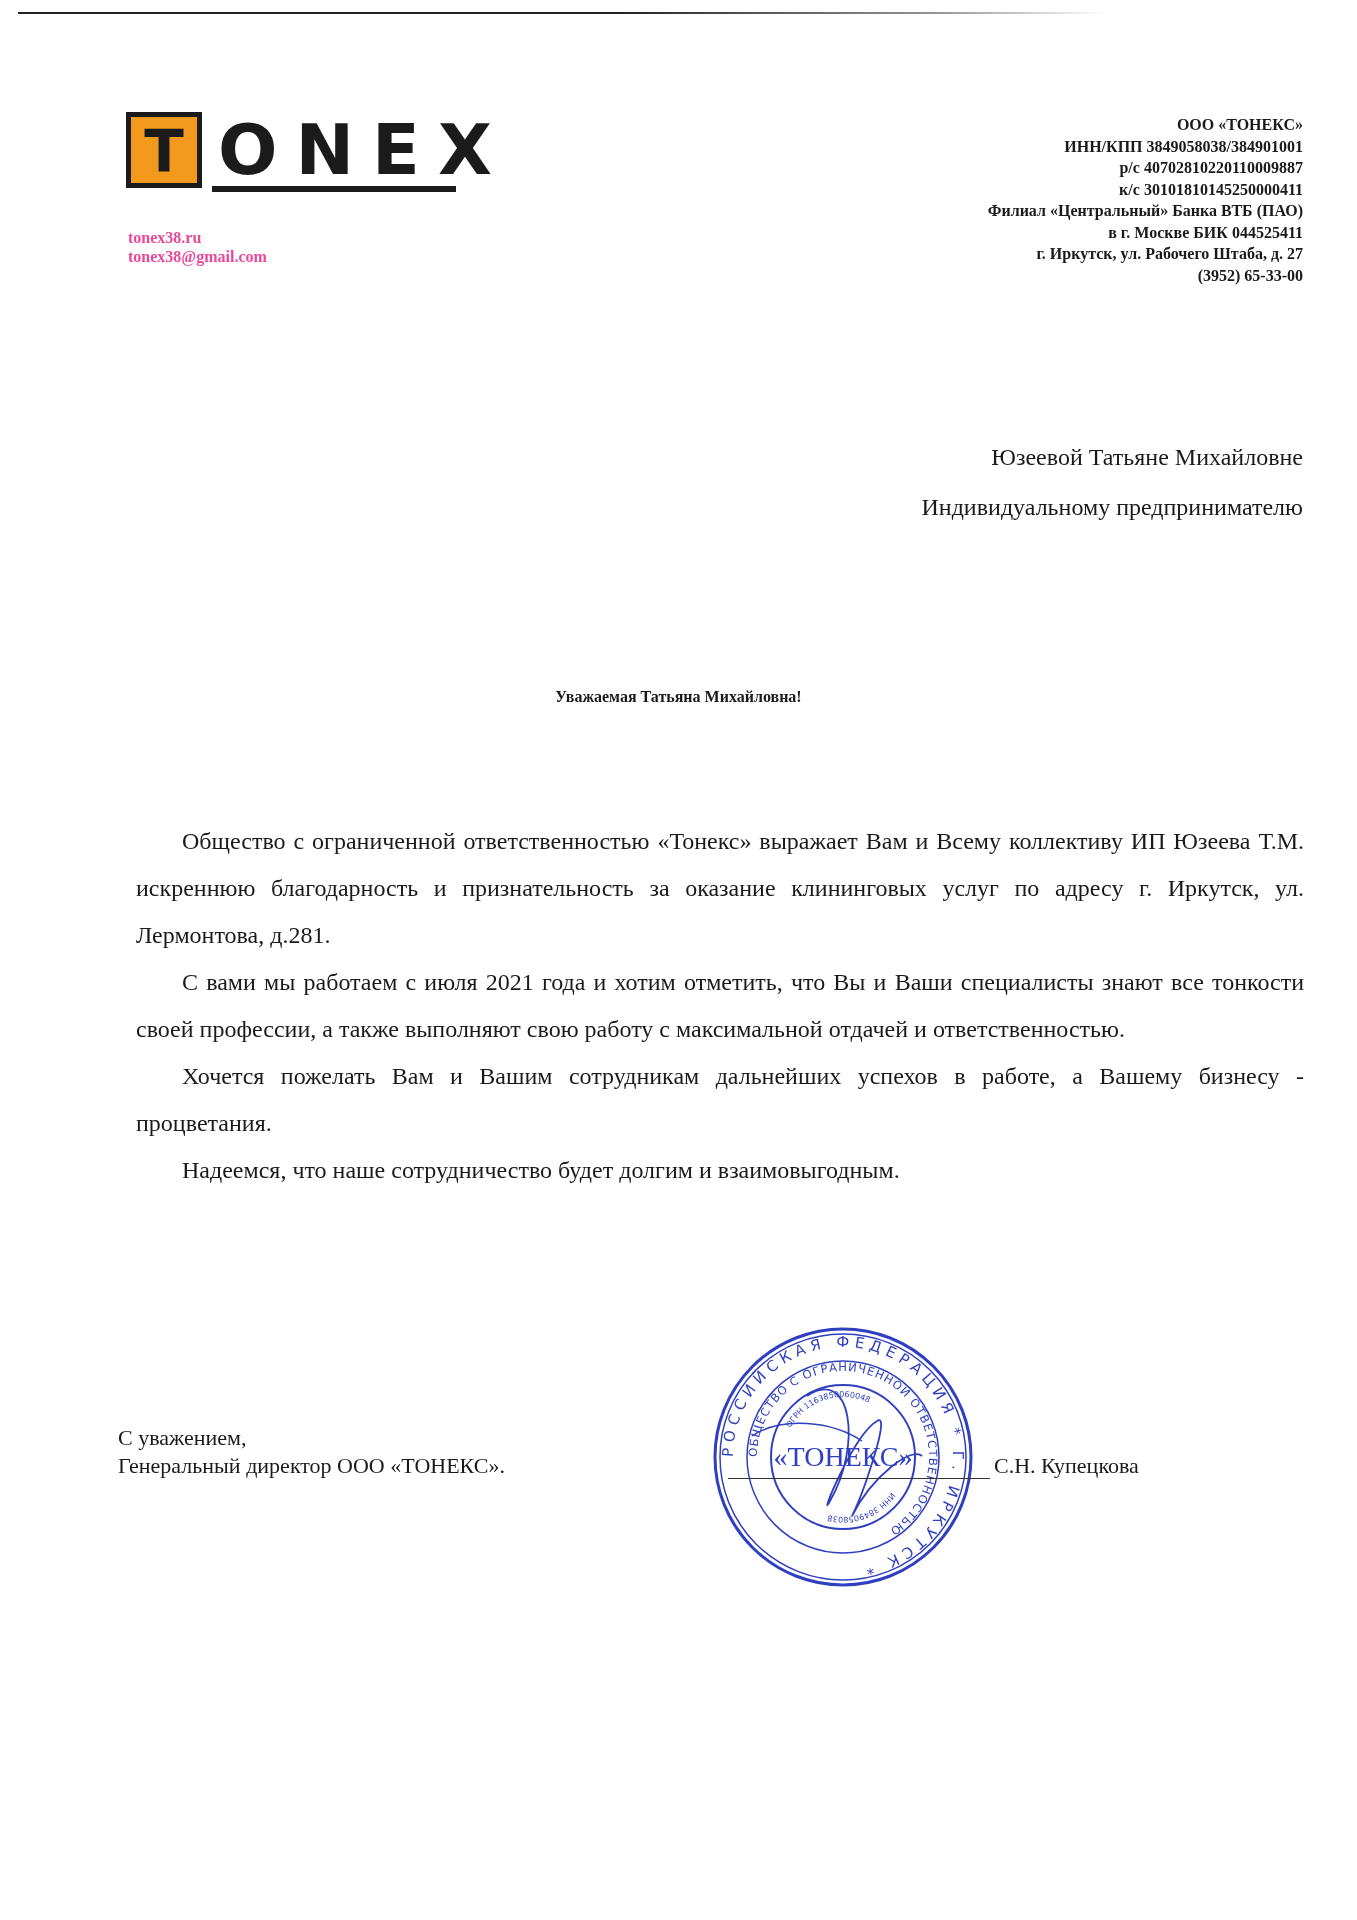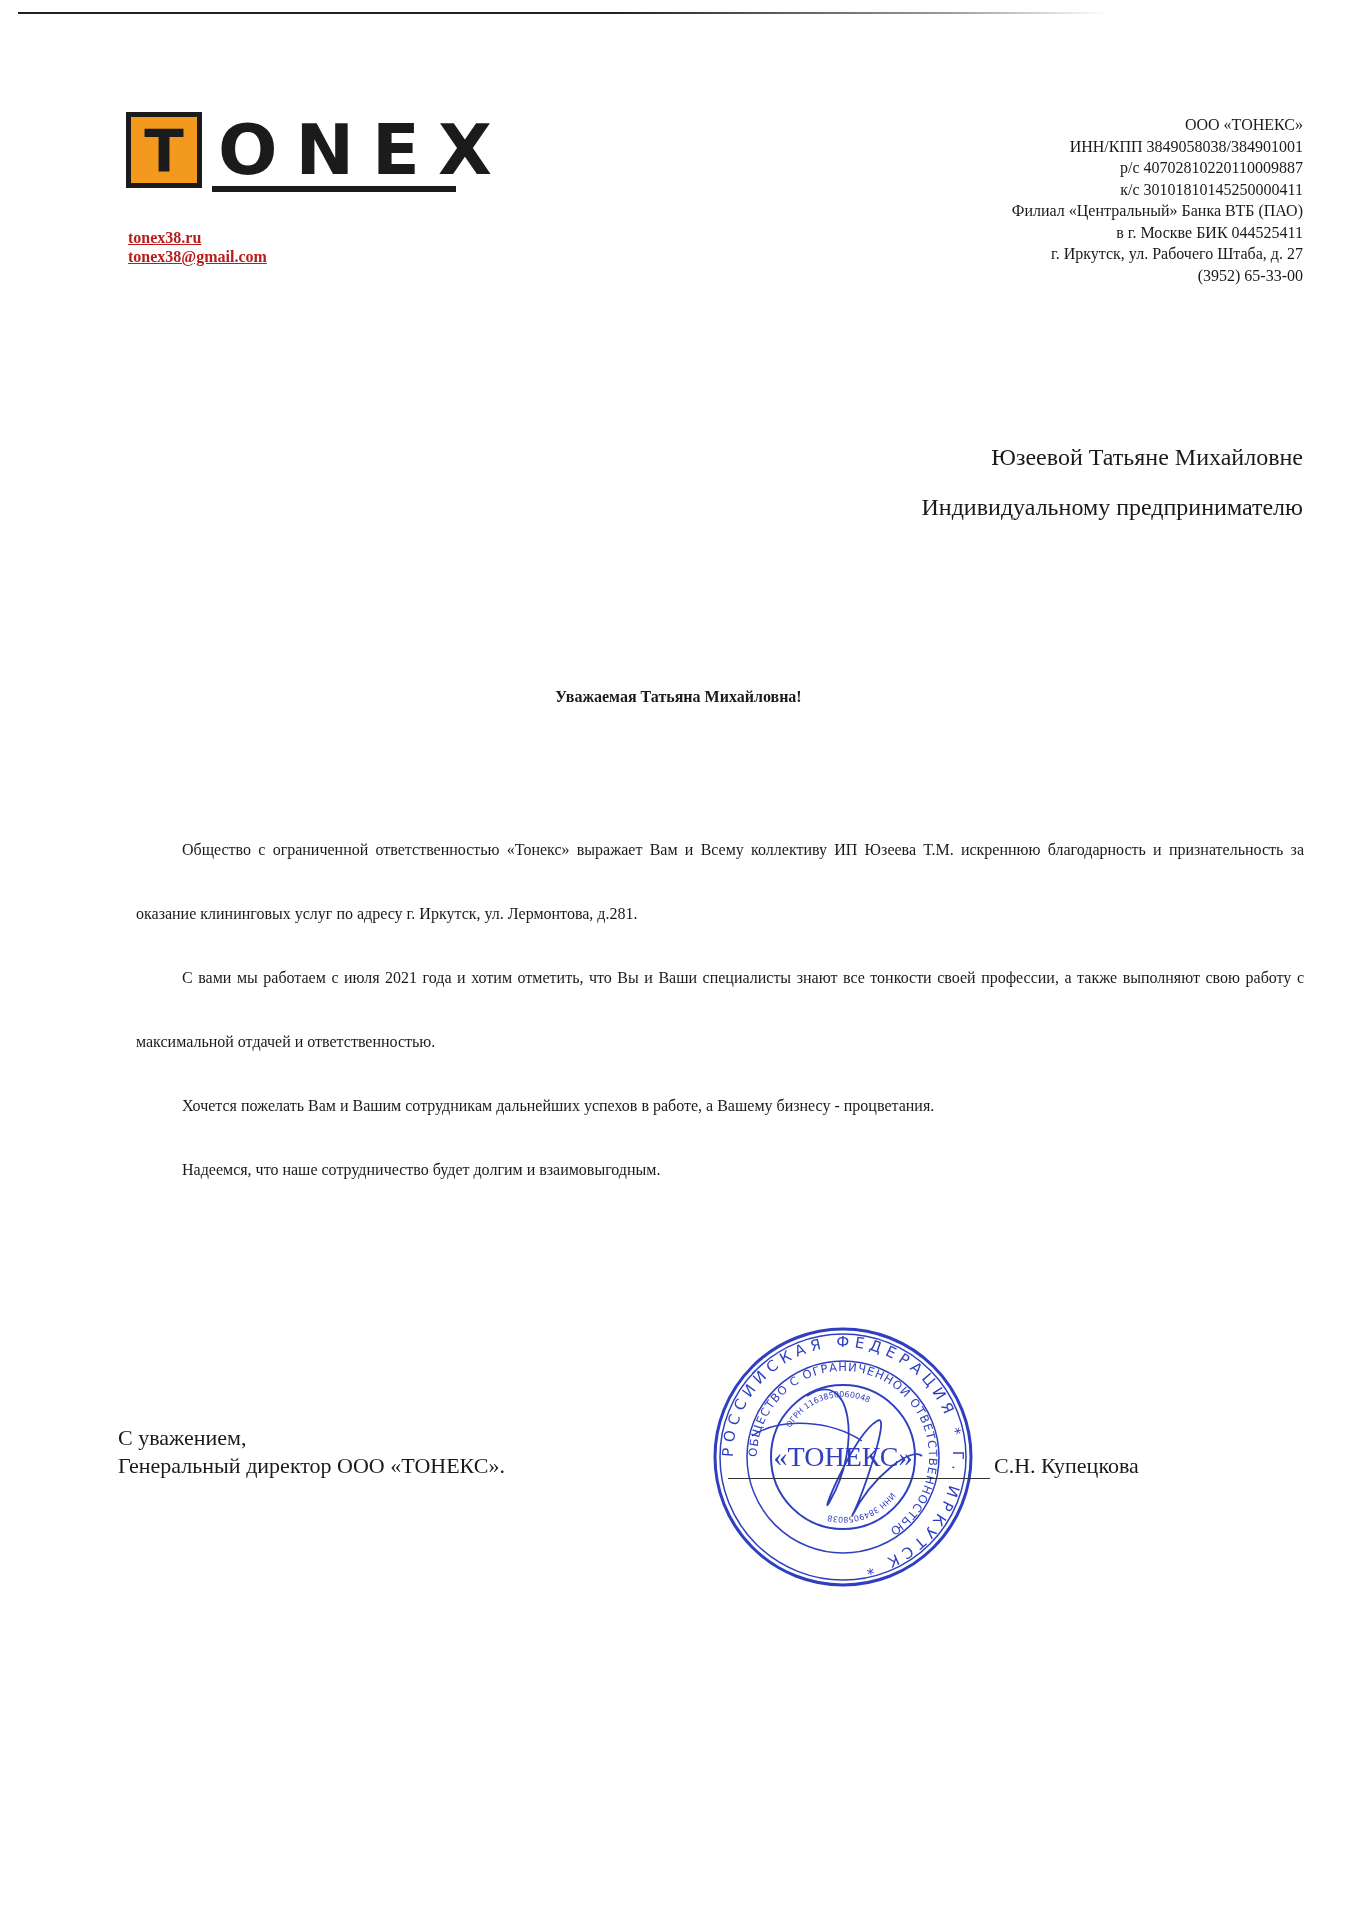--- a/index.html
+++ b/index.html
@@ -12,32 +12,32 @@
   .logo-box { position: absolute; left: 0; top: 0; width: 76px; height: 76px; background: #f39a1e;
               border: 5px solid #1b1b1b; box-sizing: border-box; }
   .logo-box span { position: absolute; left: 0; right: 0; top: 4px; text-align: center;
                    font-family: "DejaVu Sans", sans-serif; font-weight: bold; font-size: 58px;
                    line-height: 62px; color: #1b1b1b; }
   .logo-rest { position: absolute; left: 92px; top: 6px; font-family: "DejaVu Sans", sans-serif;
                font-weight: bold; font-size: 70px; letter-spacing: 18px; line-height: 64px; color: #1b1b1b; }
   .logo-underline { position: absolute; left: 86px; top: 74px; width: 244px; height: 6px; background: #1b1b1b; }
 
   .contacts { position: absolute; left: 128px; top: 228px; font-weight: bold; font-size: 16px; line-height: 19px; }
-  .contacts a { display: block; color: #b91c1c; text-decoration: underline; }
+  .contacts a { display: block; color: #ec4899; }
 
-  .requisites { position: absolute; right: 54px; top: 114px; text-align: right; font-weight: normal;
+  .requisites { position: absolute; right: 54px; top: 114px; text-align: right; font-weight: bold;
                 font-size: 16px; line-height: 21.5px; }
   .requisites div { white-space: nowrap; }
 
   .addressee { position: absolute; right: 54px; top: 432px; text-align: right; font-size: 24px; line-height: 50px; }
 
   .salutation { position: absolute; left: 0; width: 1357px; top: 682px; text-align: center;
                 font-weight: bold; font-size: 16px; line-height: 30px; }
 
-  .body-text { position: absolute; left: 136px; width: 1168px; top: 818px; font-size: 16px; line-height: 64px;
+  .body-text { position: absolute; left: 136px; width: 1168px; top: 818px; font-size: 24px; line-height: 47px;
                text-align: justify; }
   .body-text p { margin: 0; text-indent: 46px; }
 
   .closing { position: absolute; left: 118px; top: 1424px; font-size: 22px; line-height: 28px; }
   .signer { position: absolute; left: 994px; top: 1452px; font-size: 22px; line-height: 28px; }
 
   .stamp { position: absolute; left: 712px; top: 1326px; width: 262px; height: 262px; }
   .sig-line { position: absolute; left: 728px; top: 1478px; width: 262px; height: 1px; background: #333; }
 </style>
 </head>

